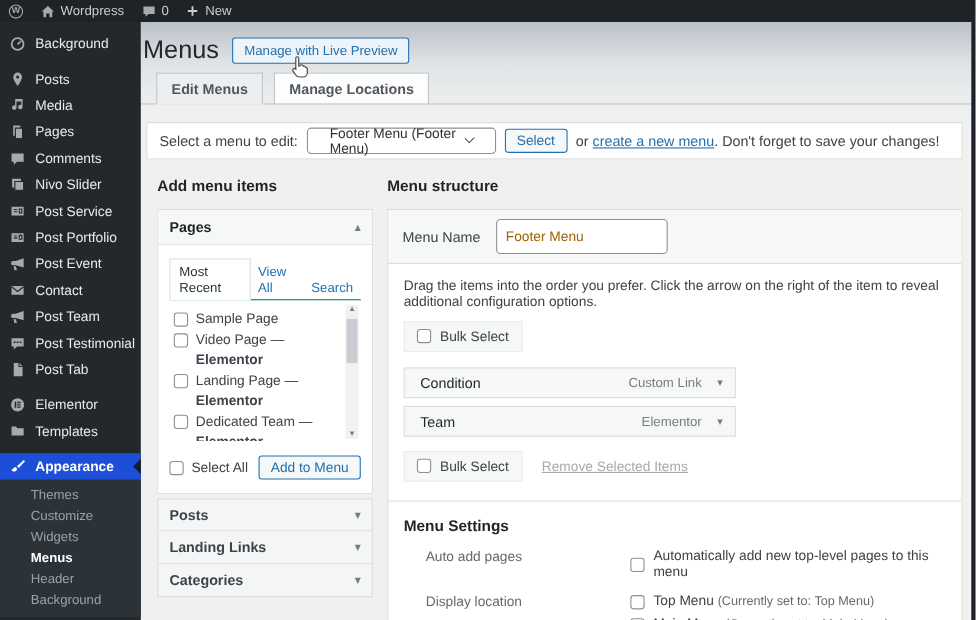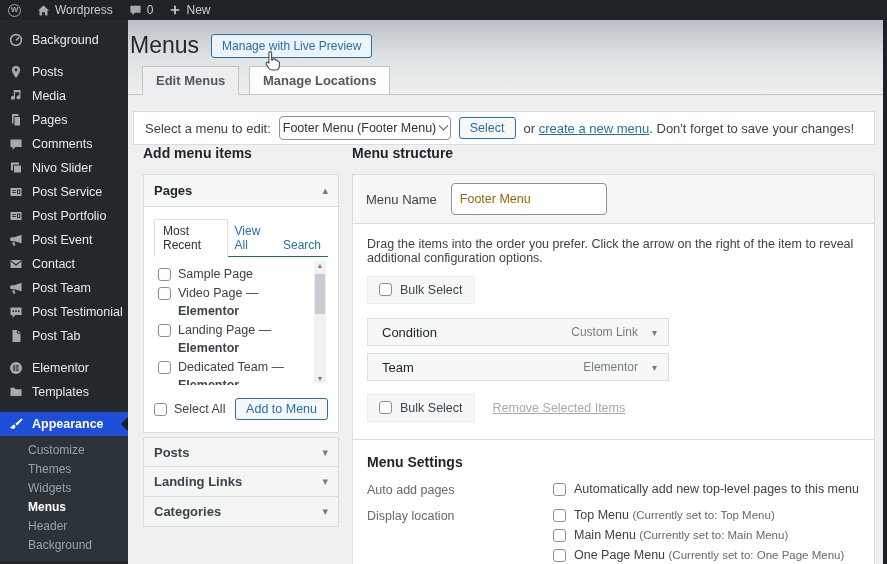--- a/index.html
+++ b/index.html
@@ -34,29 +34,29 @@
   .h1row { padding:12px 0 0 2px; display:flex; align-items:center; }
   .h1row h1 { font-size:23px; font-weight:400; color:#23282d; padding-left:0; }
   .btn-live { margin-left:12px; font-size:12px; color:#2271b1; background:#eef3f7; border:1px solid #2271b1; border-radius:3px; padding:4px 10px; cursor:pointer; }
 
   .tabbar { margin-top:7px; padding-left:14px; border-bottom:1px solid #c3c4c7; }
   .tab { display:inline-block; padding:6px 13px; font-weight:bold; font-size:13px; color:#50575e; border:1px solid #c3c4c7; margin-bottom:-1px; cursor:pointer; background:#fdfdfd; }
   .tab.active { background:#eceeef; border-bottom-color:#eceeef; }
   .tab + .tab { margin-left:6px; }
 
   .select-bar { margin:16px 8px 0 5px; background:#fff; border:1px solid #dcdcde; height:34px; display:flex; align-items:center; padding-left:11px; gap:8px; font-size:13px; color:#3c434a; }
-  .dropdown { width:172px; height:24px; border:1px solid #8c8f94; border-radius:4px; background:#fff; display:flex; align-items:center; justify-content:space-between; padding:0 3px; font-size:12.5px; color:#2c3338; cursor:pointer; }
+  .dropdown { width:172px; height:24px; border:1px solid #8c8f94; border-radius:4px; background:#fff; display:flex; align-items:center; justify-content:space-between; padding:0 20px; font-size:12.5px; color:#2c3338; cursor:pointer; }
   .chev { width:7px; height:7px; border-right:1.6px solid #50575e; border-bottom:1.6px solid #50575e; transform:rotate(45deg) translate(-2px,-2px); }
   .btn-secondary { font-size:12.5px; color:#2271b1; background:#f6f7f7; border:1px solid #2271b1; border-radius:3px; padding:3px 10px; cursor:pointer; }
   .or-text a, .link { color:#2271b1; text-decoration:underline; cursor:pointer; }
 
   .columns { display:flex; gap:13px; margin:0 8px 0 15px; align-items:flex-start; }
   .col-left { width:196px; flex:0 0 auto; }
   .col-right { flex:1; }
-  .col-h2 { font-size:14px; font-weight:bold; color:#1d2327; margin:0 0 13px; }
+  .col-h2 { font-size:14px; font-weight:bold; color:#1d2327; margin:16px 0 13px; }
 
   
   .postbox { background:#fff; border:1px solid #dcdcde; }
   .postbox-head { height:32px; display:flex; align-items:center; justify-content:space-between; padding:0 10px; background:#f6f7f7; border-bottom:1px solid #dcdcde; cursor:pointer; }
   .postbox-head .pb-title { font-size:13px; font-weight:bold; color:#1d2327; }
   .toggle-glyph { color:#787c82; font-size:11px; }
   .postbox-body { padding:12px 10px 12px; background:#fff; }
 
   .inner-tabs { display:flex; align-items:flex-end; border-bottom:1px solid #0f766e; }
   .inner-tab-active { border:1px solid #dfdfe0; border-bottom:1px solid #fff; margin-bottom:-1px; background:#fff; padding:4px 8px; font-size:12px; color:#2c3338; cursor:pointer; }
@@ -92,21 +92,21 @@
   .menu-item-row { height:28px; background:#f6f7f7; border:1px solid #dcdcde; display:flex; align-items:center; justify-content:space-between; padding:0 11px 0 14px; margin-bottom:7px; cursor:grab; }
   .mi-label { font-size:13px; color:#1d2327; }
   .mi-right { display:flex; align-items:center; gap:14px; }
   .mi-type { font-size:12px; color:#787c82; }
   .mi-arrow { font-size:10px; color:#787c82; cursor:pointer; }
   .bulk-row { display:flex; align-items:center; gap:18px; margin-top:13px; }
   .remove-link { font-size:12.5px; color:#a7aaad; text-decoration:underline; cursor:pointer; }
 
   .settings { border-top:1px solid #dcdcde; margin-top:17px; padding:10px 14px 14px; }
   .settings h3 { font-size:14px; font-weight:bold; color:#1d2327; margin:4px 0 12px; }
-  .set-row { display:flex; margin-bottom:6px; }
+  .set-row { display:flex; margin-bottom:6px;margin-left:20px; }
   .set-label { width:186px; flex:0 0 auto; font-size:12.5px; color:#646970; padding-top:1px; }
   .opt { display:flex; align-items:center; gap:8px; font-size:12.5px; color:#3c434a; margin-bottom:5px; line-height:15px; }
   .opt .note { color:#646970; font-size:11.5px; }
 
   
   #cursor { position:absolute; left:264px; top:50px; z-index:50; pointer-events:none; }
 </style>
 </head>
 <body>
 
@@ -243,22 +243,22 @@
     <span>Templates</span>
   </div>
   <div class="side-sep"></div>
   <div class="side-item active">
     <svg width="14" height="14" viewBox="0 0 14 14">
         <path fill="currentColor" d="M12.6 1.2L6.4 6.8l1.7 1.7 5.6-6.1zM5.7 7.9c-.9-.4-2.1 0-2.6 1-.3.7-1 1-2 1 .7 1.3 2.1 2.1 3.5 1.8 1.2-.3 2-1.3 1.8-2.5-.1-.6-.4-1-.7-1.3z"></path>
       </svg>
     <span>Appearance</span>
   </div>
   <div class="submenu">
+    <div class="submenu-item">Themes</div>
     <div class="submenu-item">Customize</div>
-    <div class="submenu-item">Themes</div>
     <div class="submenu-item">Widgets</div>
     <div class="submenu-item current">Menus</div>
     <div class="submenu-item">Header</div>
     <div class="submenu-item">Background</div>
   </div>
 </div>
 
 <div id="content">
 
   <div class="h1row">

